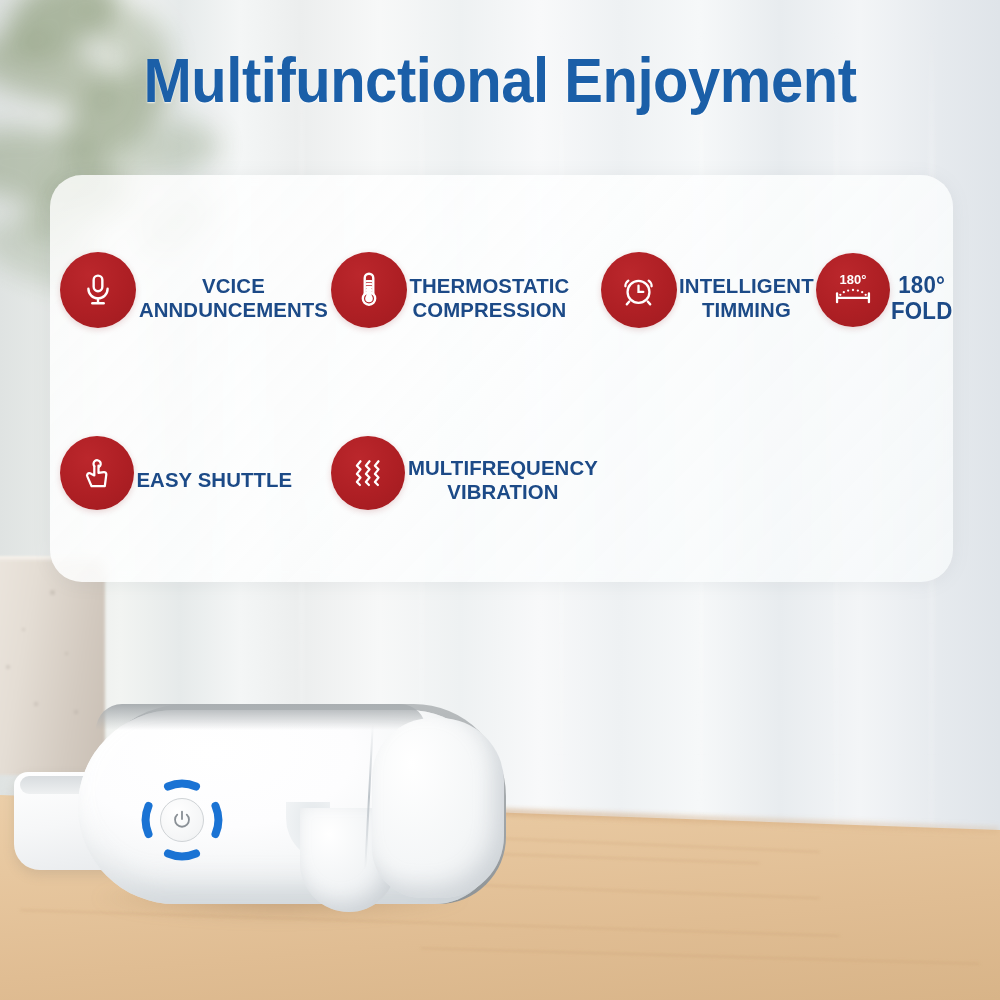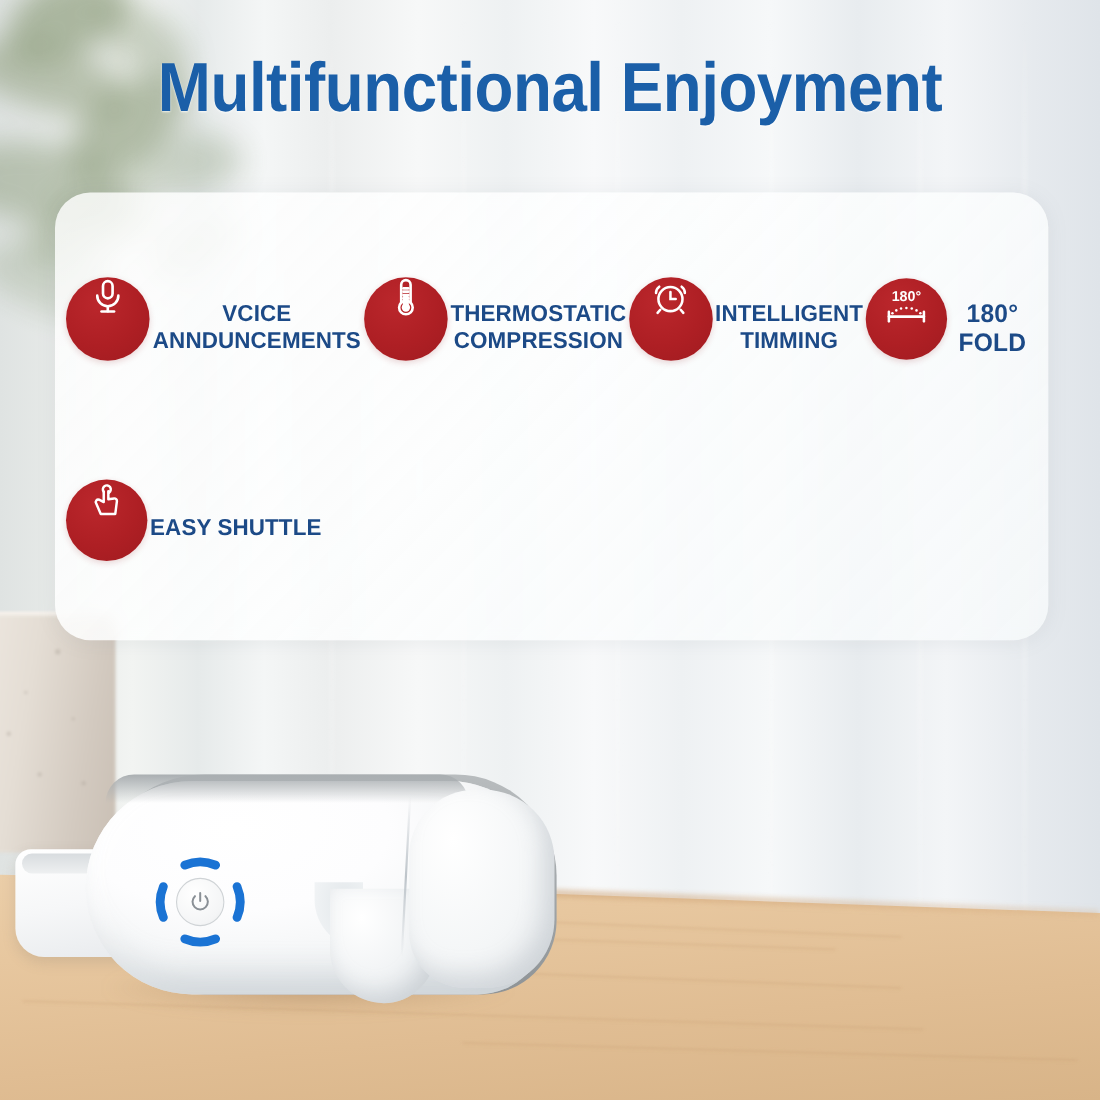--- a/index.html
+++ b/index.html
@@ -162,21 +162,21 @@
     position:absolute; inset:0;
     display:grid; grid-template-columns:repeat(4,1fr); grid-template-rows:repeat(2,1fr);
     padding:24px 10px 18px;
   }
   .feature-cell {
     display:flex; align-items:center; justify-content:flex-start;
   }
   .icon-circle {
     width:76px; height:76px; border-radius:50%;
     background:radial-gradient(circle at 38% 30%, #bb272c 0%, #ae1f24 55%, #a01b20 100%);
-    display:flex; justify-content:center;
+    display:flex; align-items:center; justify-content:center;
     box-shadow:0 2px 6px rgba(140,30,35,.18);
     flex:0 0 auto;
   }
   .feature-label {
     margin-top:15px;
     font-size:21px; font-weight:bold;
     color:#1c4a87; text-align:center; line-height:1.14;
     letter-spacing:.1px;
     white-space:pre-line;
     transform:scaleX(.97);
@@ -351,15 +351,28 @@
           <g fill="none" stroke="#fff" stroke-width="1.5" stroke-linejoin="round" stroke-linecap="round">
             <path d="M 10.2 7.4 A 2.4 2.4 0 1 1 13.4 7.9"></path>
             <path d="M 10.2 7.4 L 10.2 13.6 L 7.4 12.2 A 1.5 1.5 0 0 0 5.6 14.4 L 8.4 20.8 L 17.2 20.8 L 18.2 13.0
                      A 1.5 1.5 0 0 0 16.5 11.4 L 13.0 11.9 L 13.0 7.0"></path>
           </g>
         </svg>
       </div>
       <div class="feature-label">EASY SHUTTLE</div>
     </div>
 
+    <div class="feature-cell r2">
+      <div class="icon-circle">
+        <svg width="36" height="36" viewBox="0 0 24 24">
+          <g fill="none" stroke="#fff" stroke-width="1.5" stroke-linecap="round" stroke-linejoin="round">
+            <path d="M 7.0 4.2 L 4.6 7.2 L 7.0 9.6 L 4.6 12.6 L 7.0 15.0 L 4.6 18.0 L 6.6 20.0"></path>
+            <path d="M 13.0 4.2 L 10.6 7.2 L 13.0 9.6 L 10.6 12.6 L 13.0 15.0 L 10.6 18.0 L 12.6 20.0"></path>
+            <path d="M 19.0 4.2 L 16.6 7.2 L 19.0 9.6 L 16.6 12.6 L 19.0 15.0 L 16.6 18.0 L 18.6 20.0"></path>
+          </g>
+        </svg>
+      </div>
+      <div class="feature-label">MULTIFREQUENCY
+VIBRATION</div>
+    </div>
 
   </div>
 </div>
 
 </body></html>

